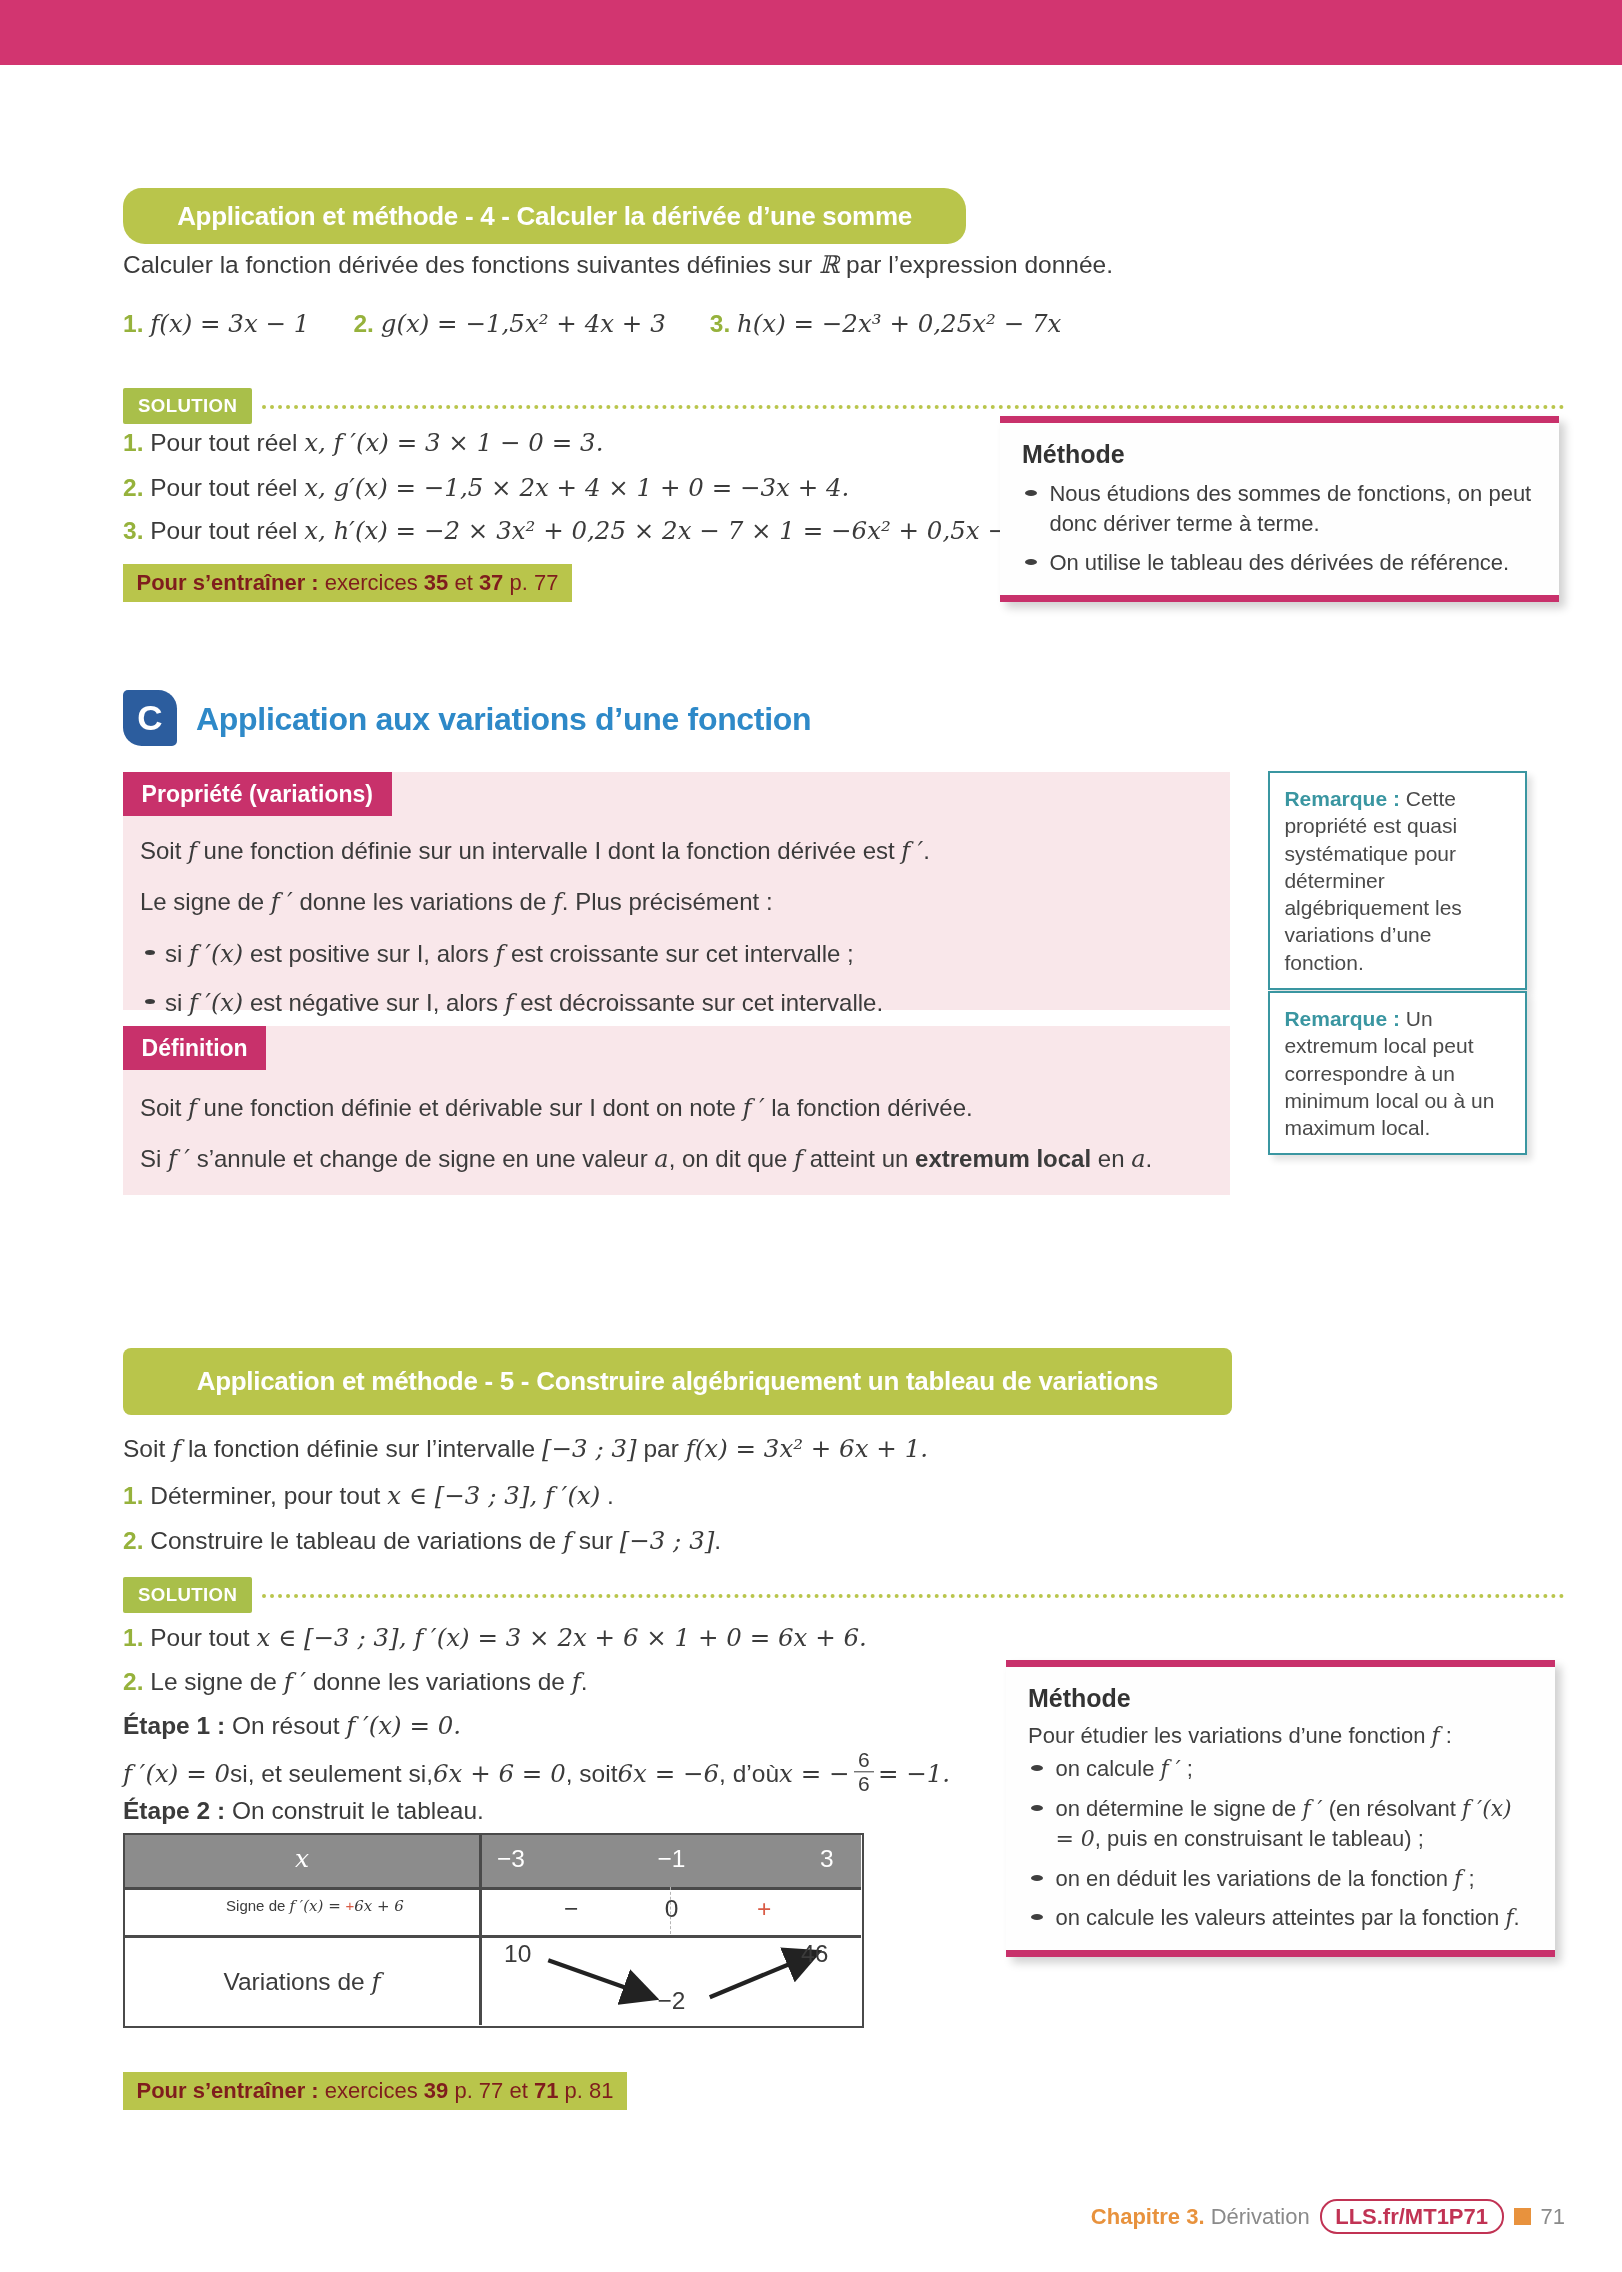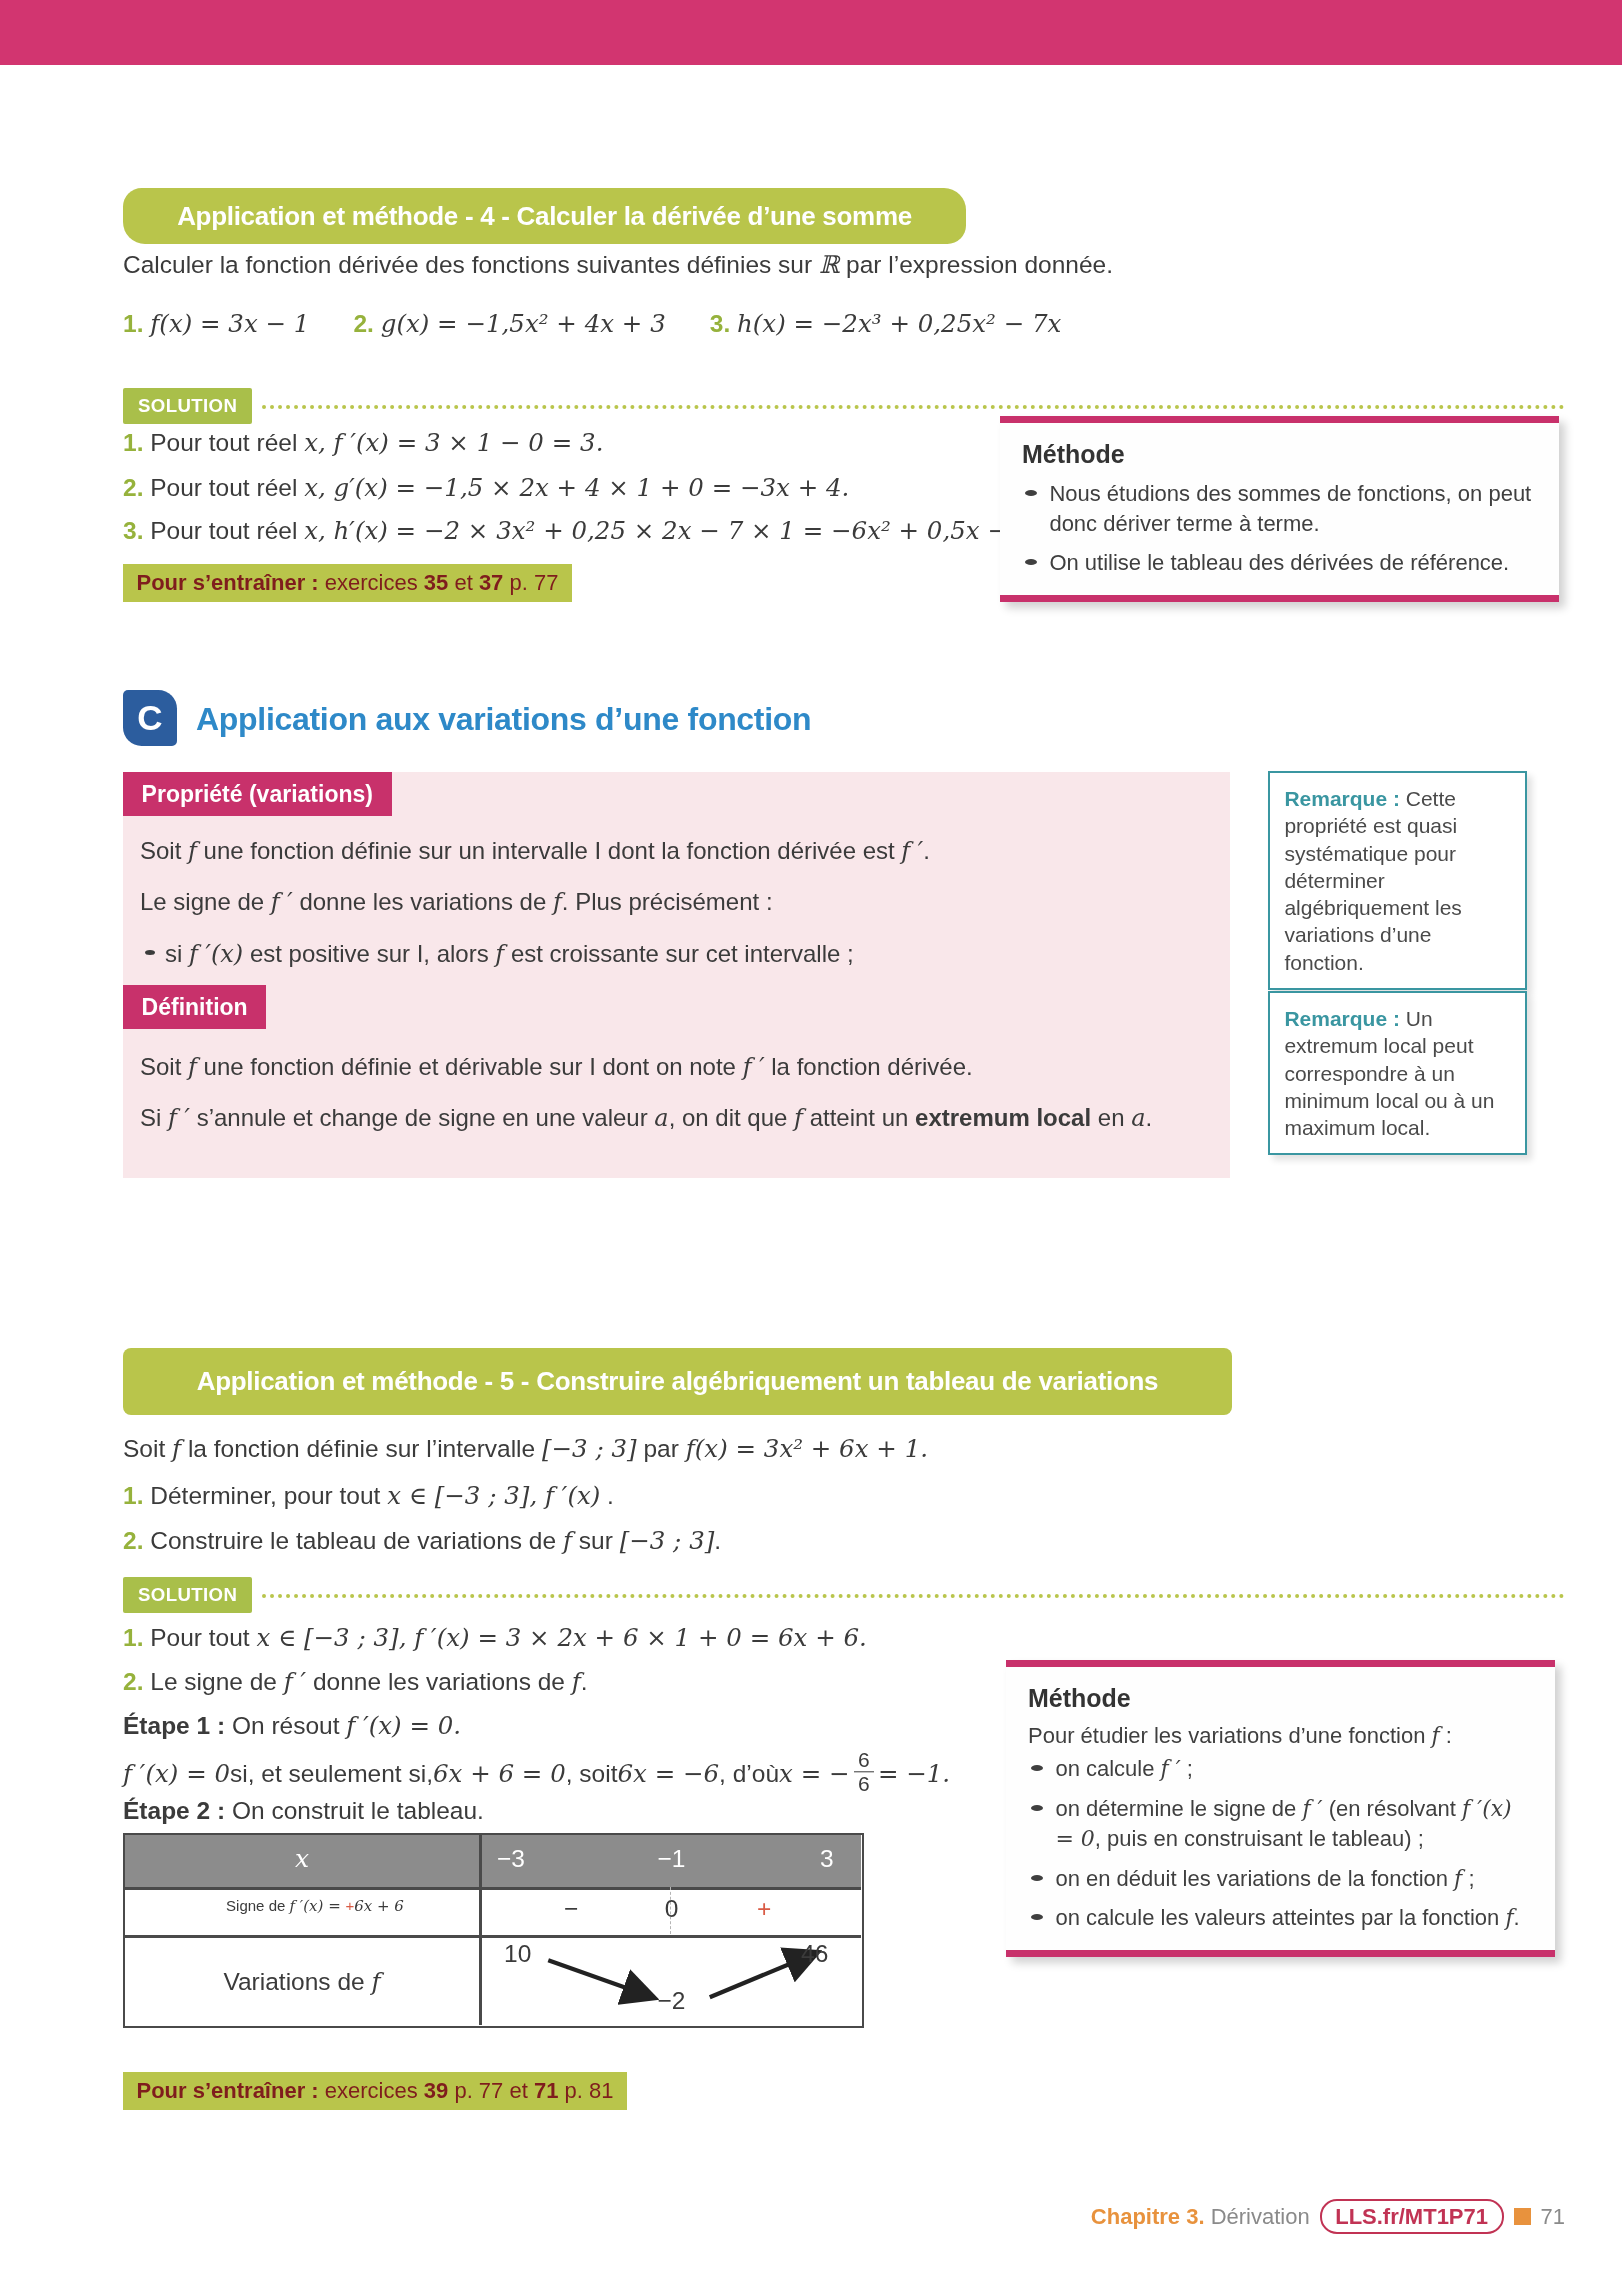--- a/index.html
+++ b/index.html
@@ -159,21 +159,21 @@
       <span class="dot"></span>
       <span><span>si </span><span class="m">f ′(x)</span><span> est positive sur I, alors </span><span class="m">f</span><span> est croissante sur cet intervalle ;</span></span>
     </div>
     <div class="pbullet">
       <span class="dot"></span>
       <span><span>si </span><span class="m">f ′(x)</span><span> est négative sur I, alors </span><span class="m">f</span><span> est décroissante sur cet intervalle.</span></span>
     </div>
   </div>
 </div>
 
-<div class="abs pink-box" style="left:123px;top:985px;width:1107px;height:193px;">
+<div class="abs pink-box" style="left:123px;top:1026px;width:1107px;height:169px;">
   <div class="pink-label">Définition</div>
   <div class="pbody" style="padding-top:66px;">
     <div class="pline">
       <span>Soit </span><span class="m">f</span><span> une fonction définie et dérivable sur I dont on note </span><span class="m">f ′</span><span> la fonction dérivée.</span>
     </div>
     <div style="white-space:normal;">
       <span>Si </span><span class="m">f ′</span><span> s’annule et change de signe en une valeur </span><span class="m">a</span><span>, on dit que </span><span class="m">f</span><span> atteint un </span><span class="bold">extremum local</span><span> en </span><span class="m">a</span><span>.</span>
     </div>
   </div>
 </div>

